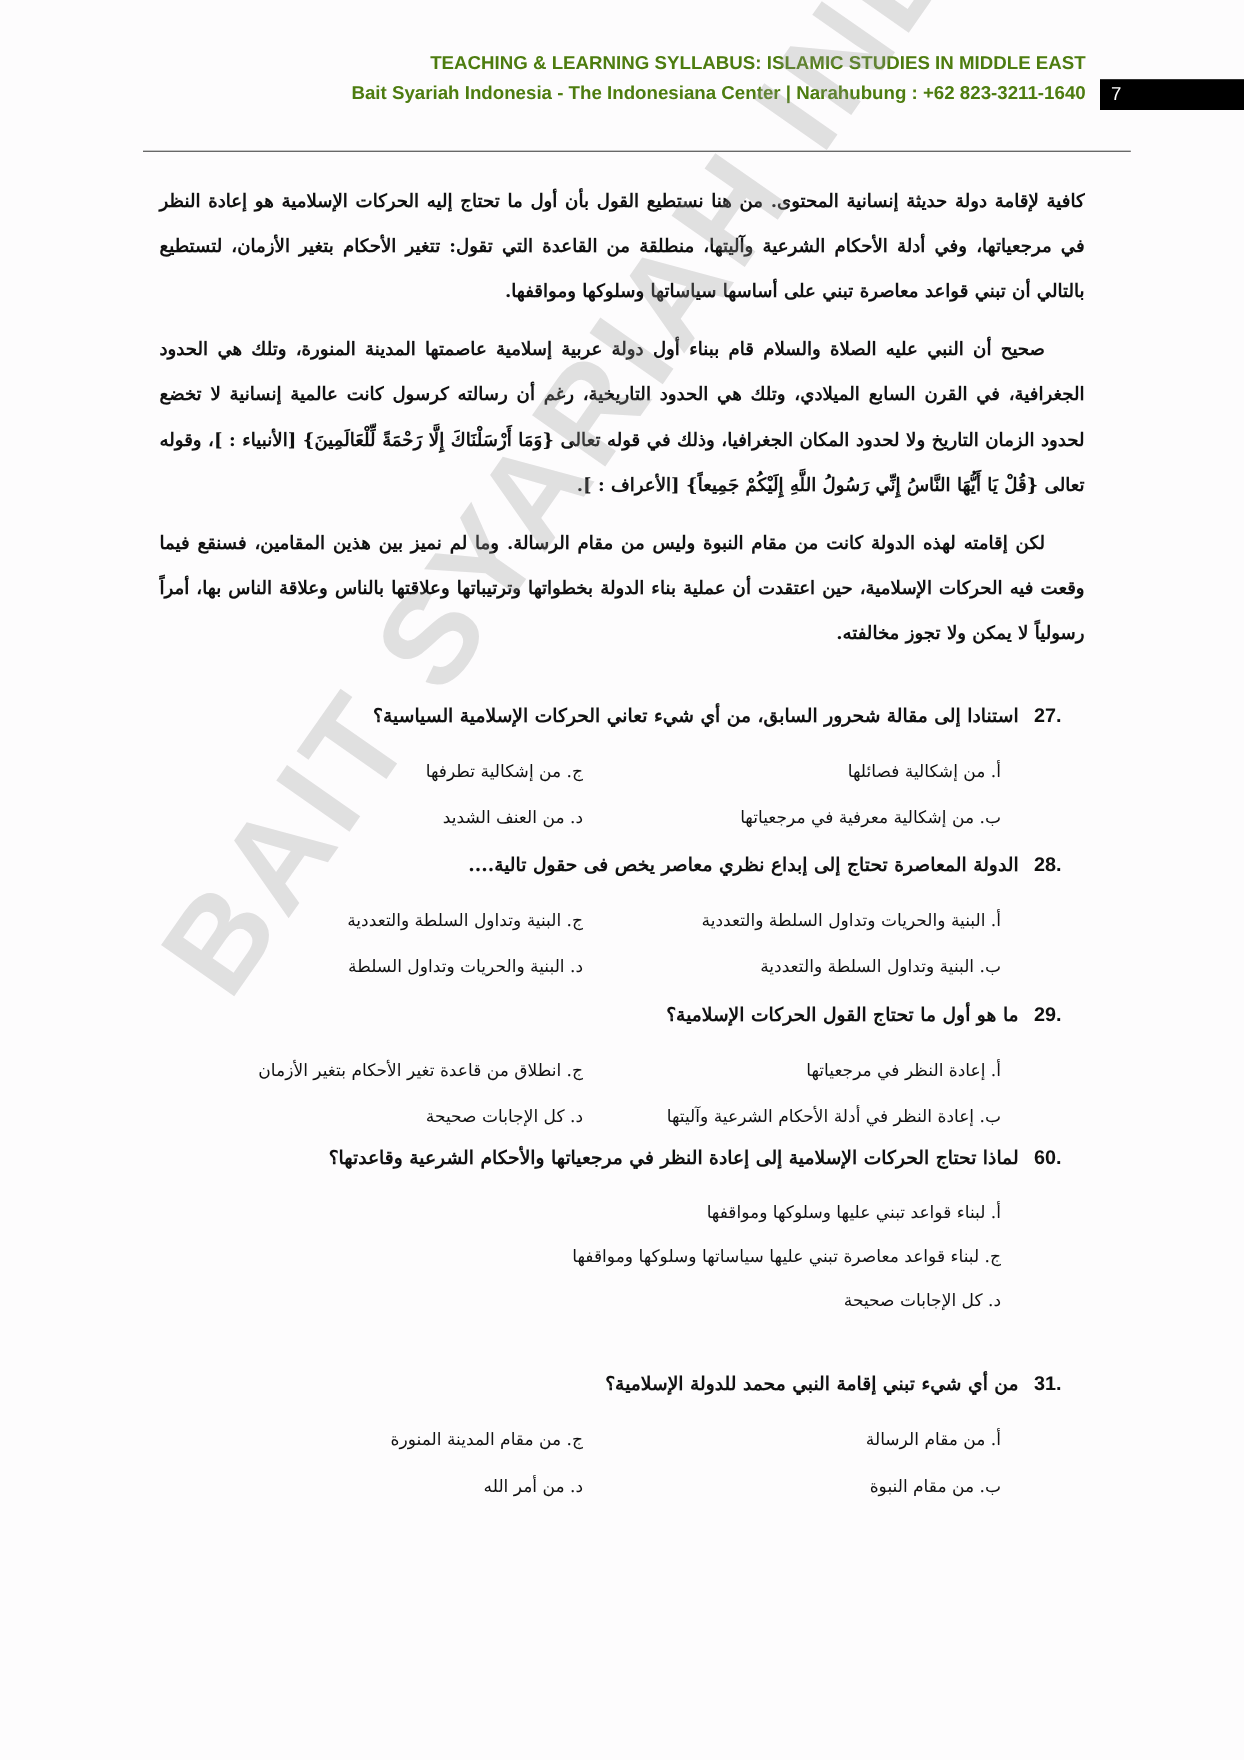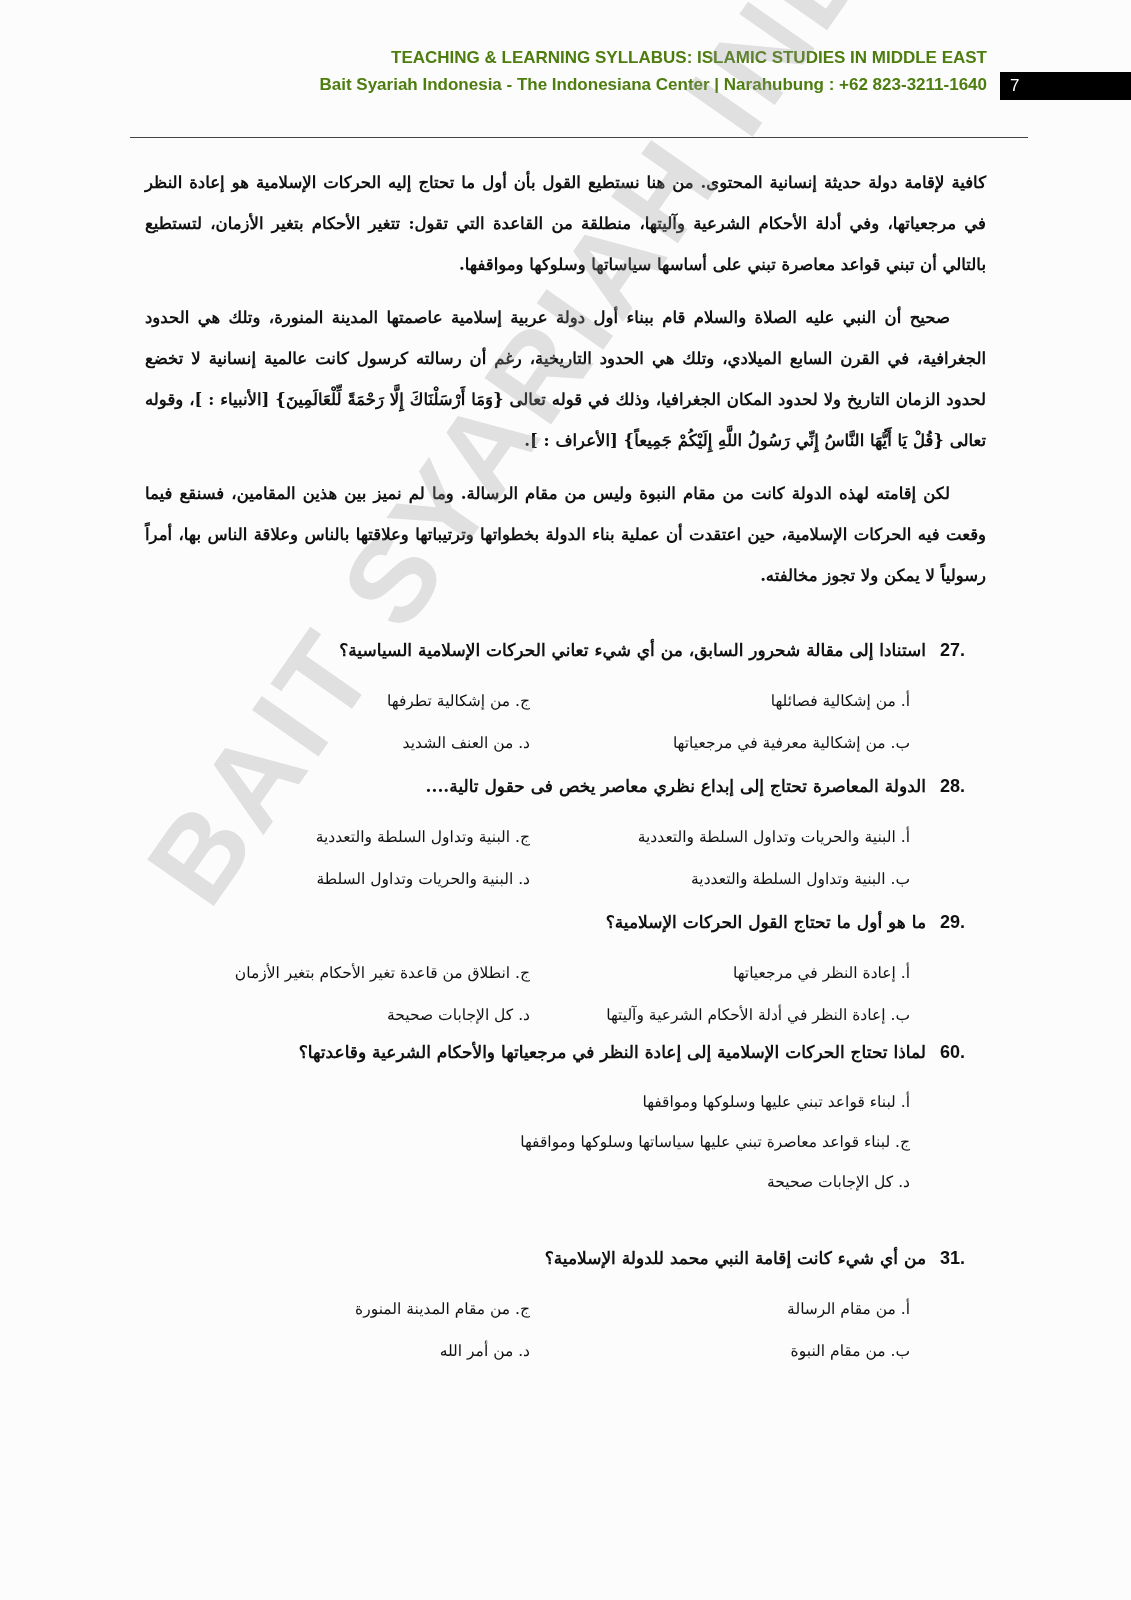--- a/index.html
+++ b/index.html
@@ -104,21 +104,21 @@
     <div class="opts">
       <div class="opt-single">أ. لبناء قواعد تبني عليها وسلوكها ومواقفها</div>
       <div class="opt-single">ج. لبناء قواعد معاصرة تبني عليها سياساتها وسلوكها ومواقفها</div>
       <div class="opt-single">د. كل الإجابات صحيحة</div>
     </div>
   </div>
 
   <div class="q" style="height:140px;">
     <div class="q-head">
       <span class="q-num">31.</span>
-      <span class="q-text">من أي شيء كانت إقامة النبي محمد للدولة الإسلامية؟</span>
+      <span class="q-text">من أي شيء تبني إقامة النبي محمد للدولة الإسلامية؟</span>
     </div>
     <div class="opts">
       <div class="opt-row">
         <span class="col">أ. من مقام الرسالة</span>
         <span class="col">ج. من مقام المدينة المنورة</span>
       </div>
       <div class="opt-row">
         <span class="col">ب. من مقام النبوة</span>
         <span class="col">د. من أمر الله</span>
       </div>

